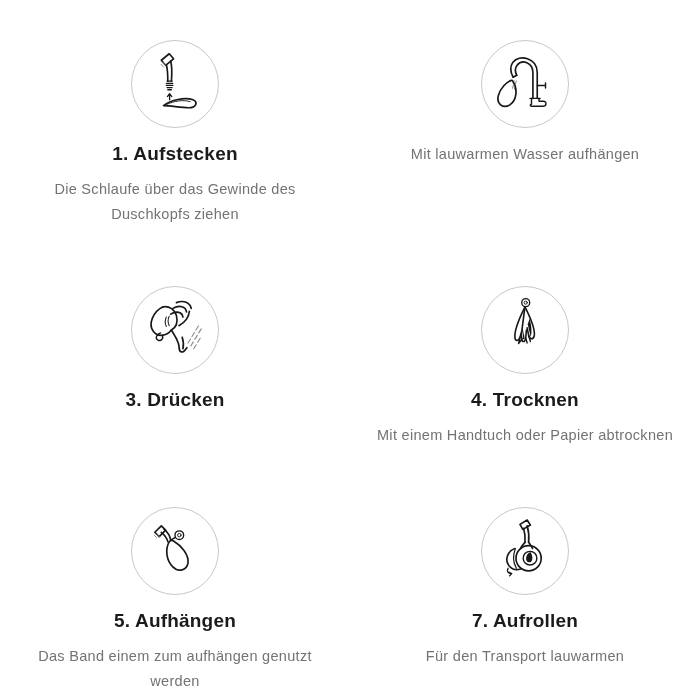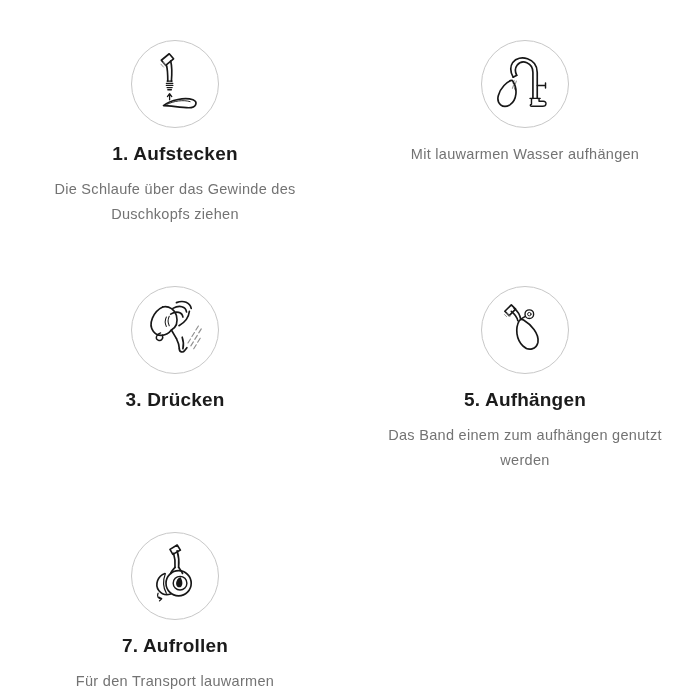--- a/index.html
+++ b/index.html
@@ -125,20 +125,38 @@
             <path d="M68 68 L71.5 62.5 M73.5 59 L77 53.5 M79 50 L82.5 44.5"></path>
             <path d="M72 72 L75.5 66.5 M77.5 63 L81 57.5 M83 54 L86.5 48.5"></path>
             <path d="M76 76 L79.5 70.5 M81.5 67 L85 61.5"></path>
           </g>
         </g>
       </svg>
     </div>
     <h3 class="step-title">3. Drücken</h3>
   </div>
 
+  <div class="step">
+    <div class="icon-circle">
+      <svg viewBox="0 0 100 100">
+        <g stroke="#171717" stroke-width="2.2" fill="none" stroke-linecap="round" stroke-linejoin="round">
+          <circle cx="51" cy="12" r="5.5" stroke-width="1.9"></circle>
+          <circle cx="51" cy="12" r="2.2" stroke-width="1.3"></circle>
+          <path d="M50 18 C44 30 35 48 36 60 C36.2 66 41 66 43 60 L46 50"></path>
+          <path d="M50 18 C56 30 64 46 63 57 C62 64 56 64 55 57 L53 47"></path>
+          <path d="M50 18 C48 32 46 48 45 58 C44 67 50 69 51 61 L52 50"></path>
+          <path d="M43 60 L41 69 L46 62.5 M55 57 L57.5 66 M51 61 L53 68" stroke-width="1.9"></path>
+          <path d="M56.5 34 C58.8 44 60 52 58 60 L53.8 42 Z" fill="#171717" stroke="none"></path>
+          <path d="M47.8 50 C47.8 56 47 60 46 63.5 L49.5 62 Z" fill="#171717" stroke="none"></path>
+        </g>
+      </svg>
+    </div>
+    <h3 class="step-title">4. Trocknen</h3>
+    <p class="step-desc">Mit einem Handtuch oder Papier abtrocknen</p>
+  </div>
 
   <div class="step">
       <div class="icon-circle">
       <svg viewBox="0 0 100 100">
         <g stroke="#171717" stroke-width="2.3" fill="none" stroke-linecap="round" stroke-linejoin="round">
           <path d="M22 24 L31 15 L37 21 L28 30 Z"></path>
           <path d="M24.5 26.5 L29 31 M21.5 28.5 L24.5 31.5" stroke-width="1.3" stroke="#8f8f8f"></path>
           <path d="M35 20 C40 24 43 29 44 35"></path>
           <path d="M31 24 C36 28 39 32 40 37"></path>
           <circle cx="56" cy="28" r="6" stroke-width="1.9"></circle>

